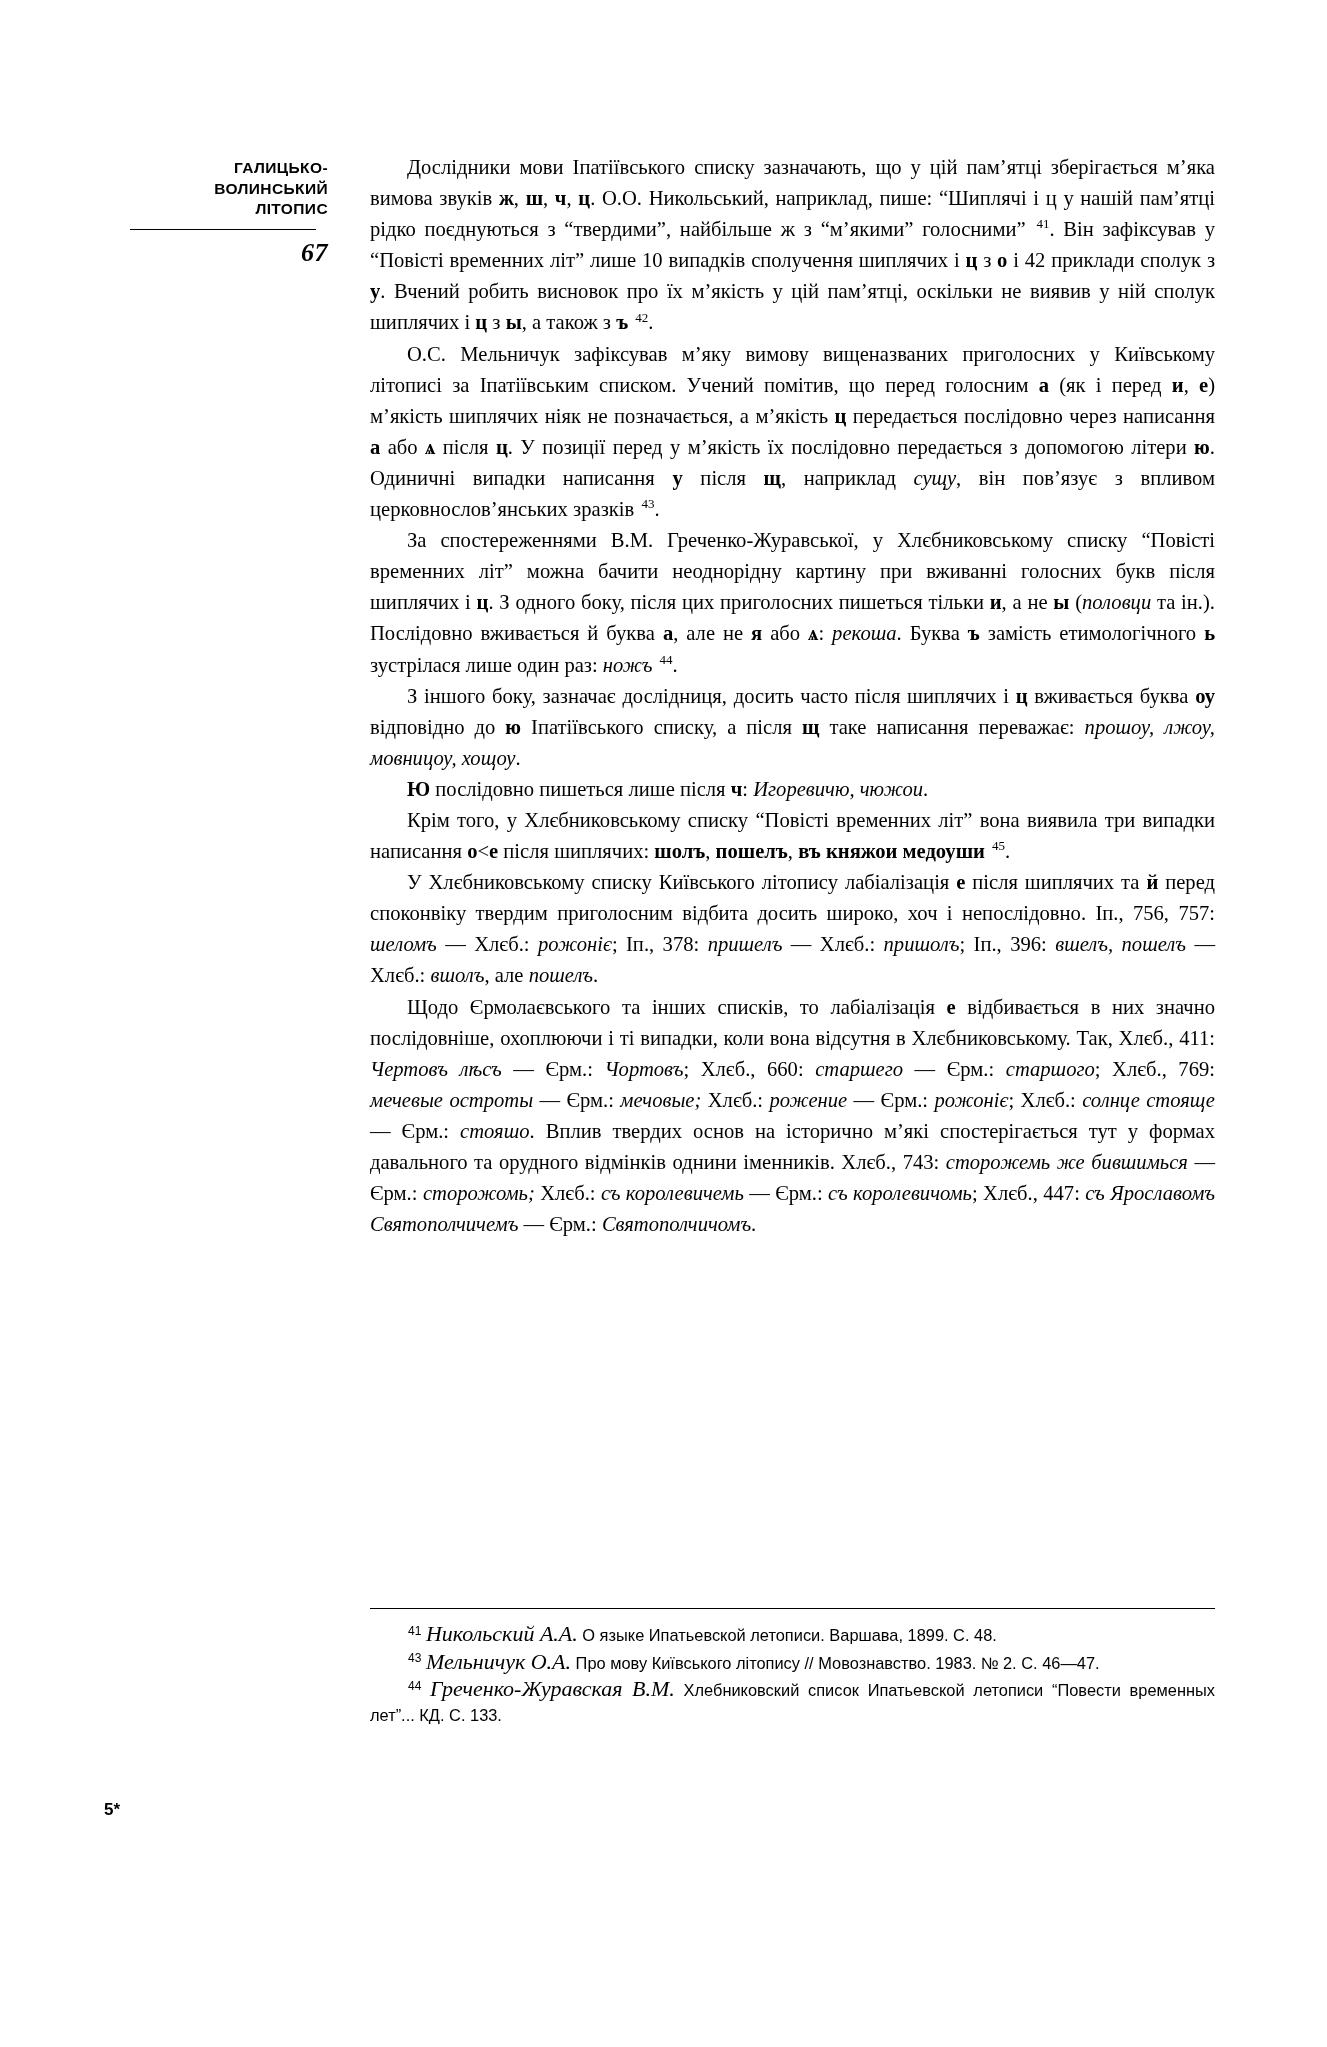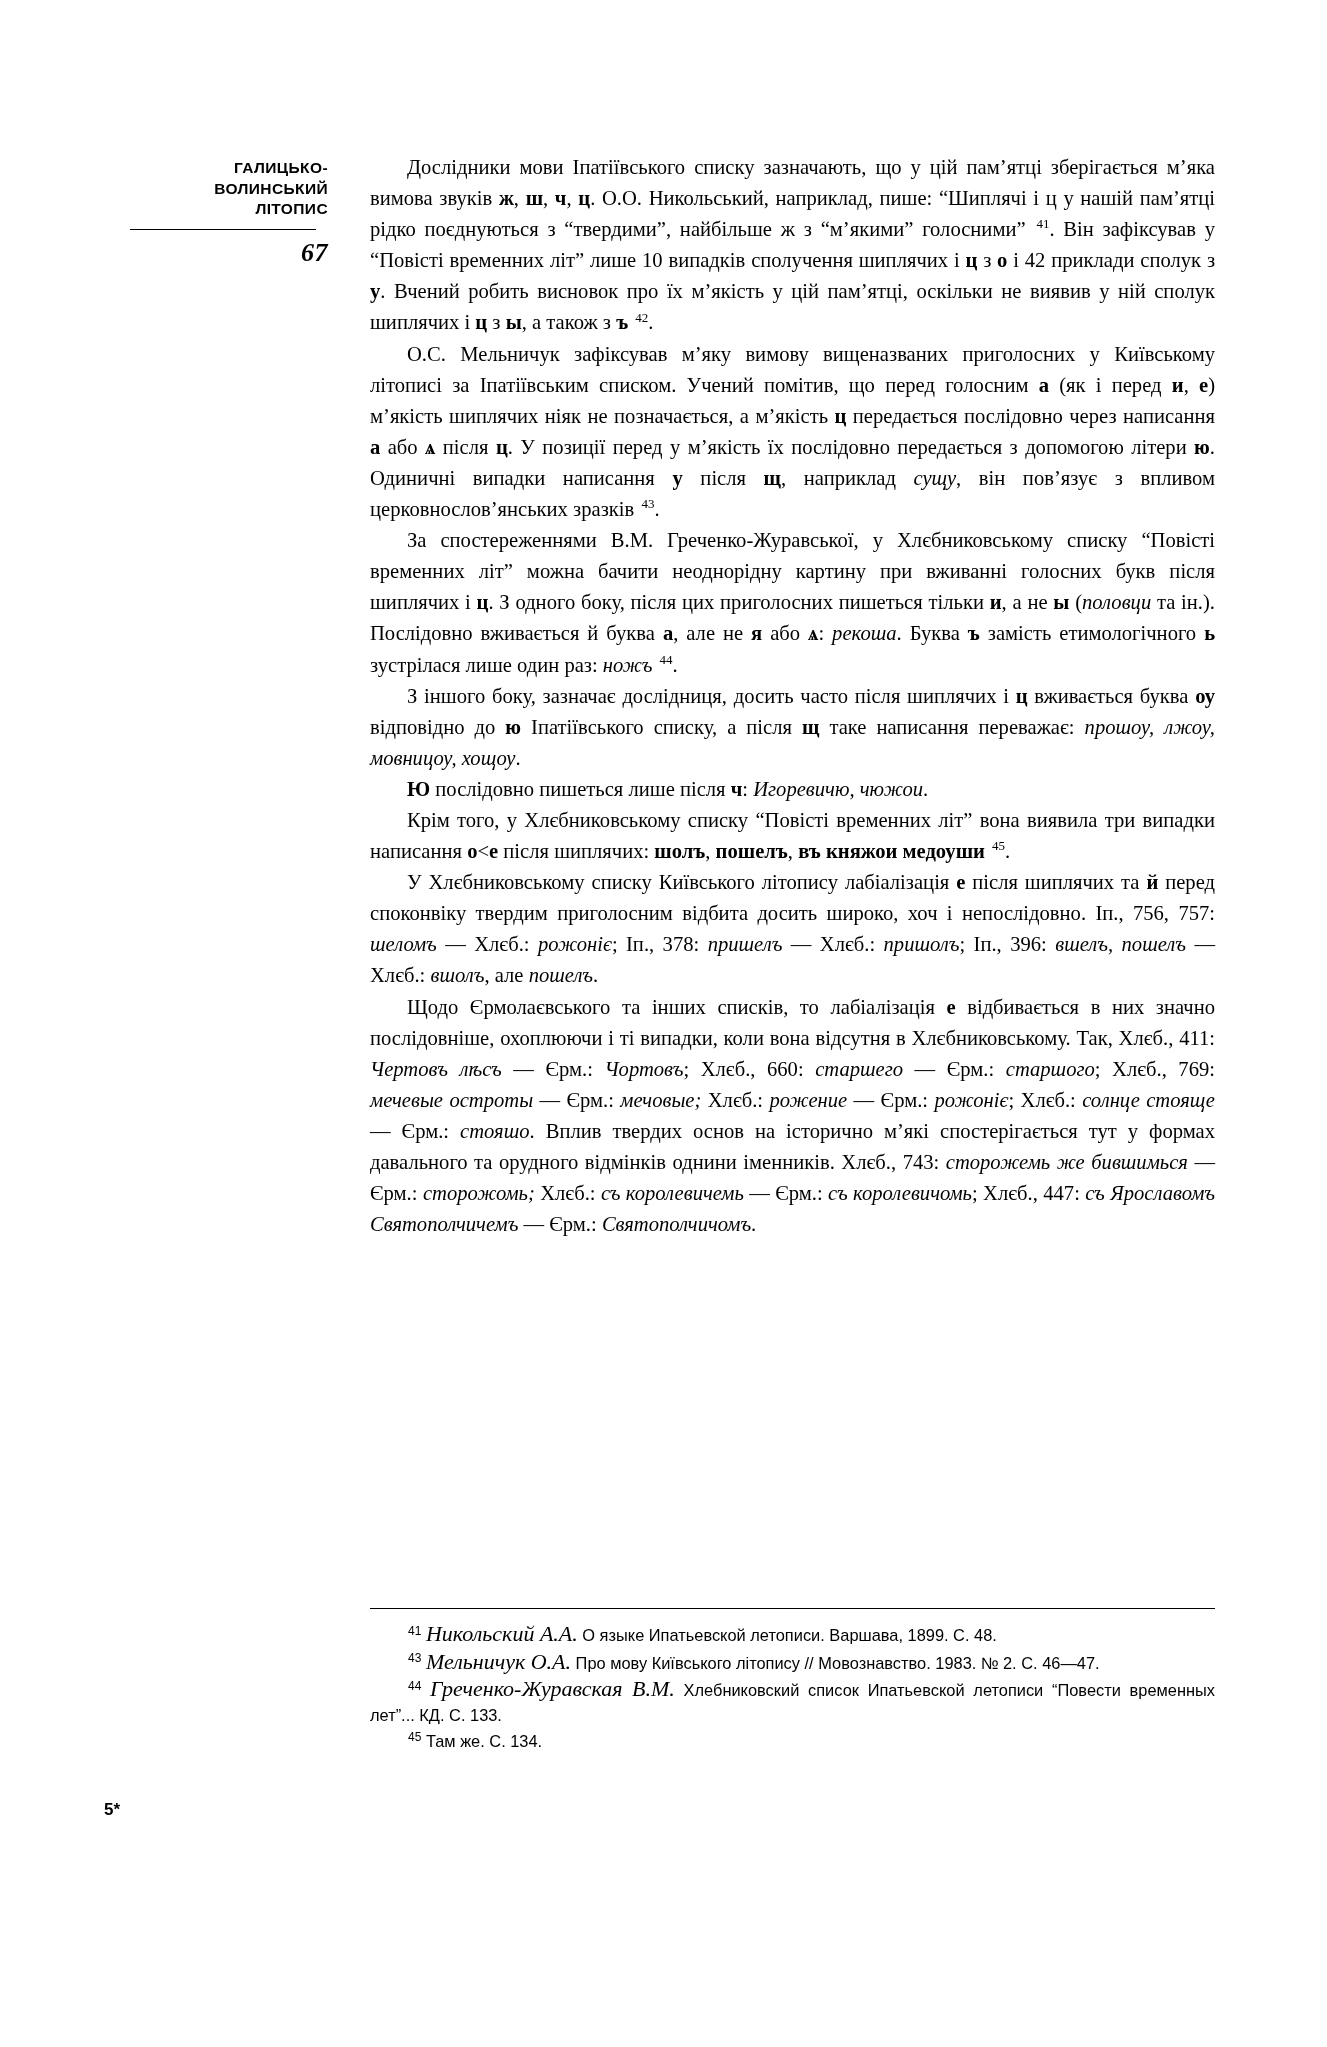--- a/index.html
+++ b/index.html
@@ -137,18 +137,17 @@
     <p>Крім того, у Хлєбниковському списку “Повісті временних літ” вона виявила три випадки написання <b>о</b>&lt;<b>е</b> після шиплячих: <b>шолъ</b>, <b>пошелъ</b>, <b>въ княжои медоуши</b> <span class="sup">45</span>.</p>
     <p>У Хлєбниковському списку Київського літопису лабіалізація <b>е</b> після шиплячих та <b>й</b> перед споконвіку твердим приголосним відбита досить широко, хоч і непослідовно. Іп., 756, 757: <i>шеломъ</i> — Хлєб.: <i>рожоніє</i>; Іп., 378: <i>пришелъ</i> — Хлєб.: <i>пришолъ</i>; Іп., 396: <i>вшелъ, пошелъ</i> — Хлєб.: <i>вшолъ</i>, але <i>пошелъ</i>.</p>
     <p>Щодо Єрмолаєвського та інших списків, то лабіалізація <b>е</b> відбивається в них значно послідовніше, охоплюючи і ті випадки, коли вона відсутня в Хлєбниковському. Так, Хлєб., 411: <i>Чертовъ лѣсъ</i> — Єрм.: <i>Чортовъ</i>; Хлєб., 660: <i>старшего</i> — Єрм.: <i>старшого</i>; Хлєб., 769: <i>мечевые остроты</i> — Єрм.: <i>мечовые;</i> Хлєб.: <i>рожение</i> — Єрм.: <i>рожоніє</i>; Хлєб.: <i>солнце стояще</i> — Єрм.: <i>стояшо</i>. Вплив твердих основ на історично м’які спостерігається тут у формах давального та орудного відмінків однини іменників. Хлєб., 743: <i>сторожемь же бившимься</i> — Єрм.: <i>сторожомь;</i> Хлєб.: <i>съ королевичемь</i> — Єрм.: <i>съ королевичомь</i>; Хлєб., 447: <i>съ Ярославомъ Святополчичемъ</i> — Єрм.: <i>Святополчичомъ</i>.</p>
   </div>
 
   <div class="footnotes">
     <div class="fn-rule"></div>
     <p class="fn"><span class="sup">41</span> <i>Никольский А.А.</i> О языке Ипатьевской летописи. Варшава, 1899. С. 48.</p>
     <p class="fn"><span class="sup">43</span> <i>Мельничук О.А.</i> Про мову Київського літопису // Мовознавство. 1983. № 2. С. 46—47.</p>
     <p class="fn"><span class="sup">44</span> <i>Греченко-Журавская В.М.</i> Хлебниковский список Ипатьевской летописи “Повести временных лет”... КД. С. 133.</p>
-    <p class="fn"><span class="sup">45</span> Там же. С. 134.</p>
   </div>
 
   <div class="folio">5*</div>
 
 </div>
 
 </body></html>

